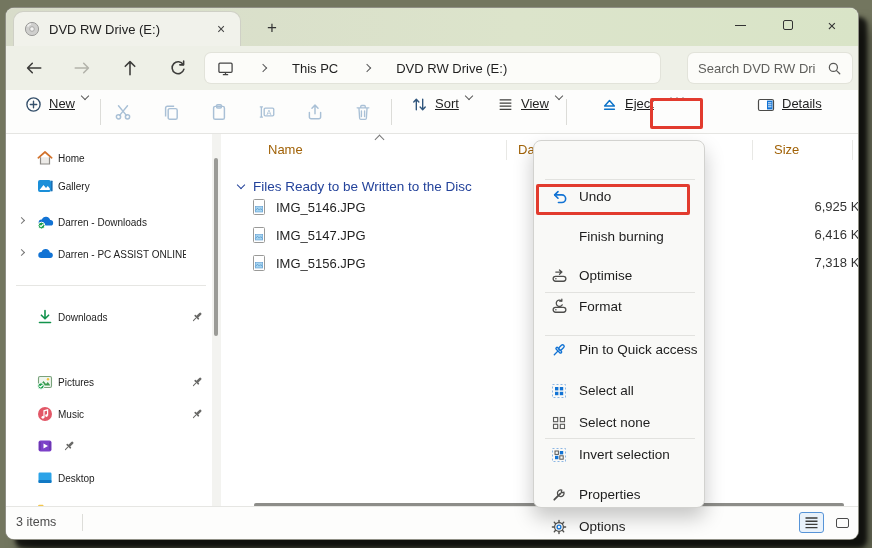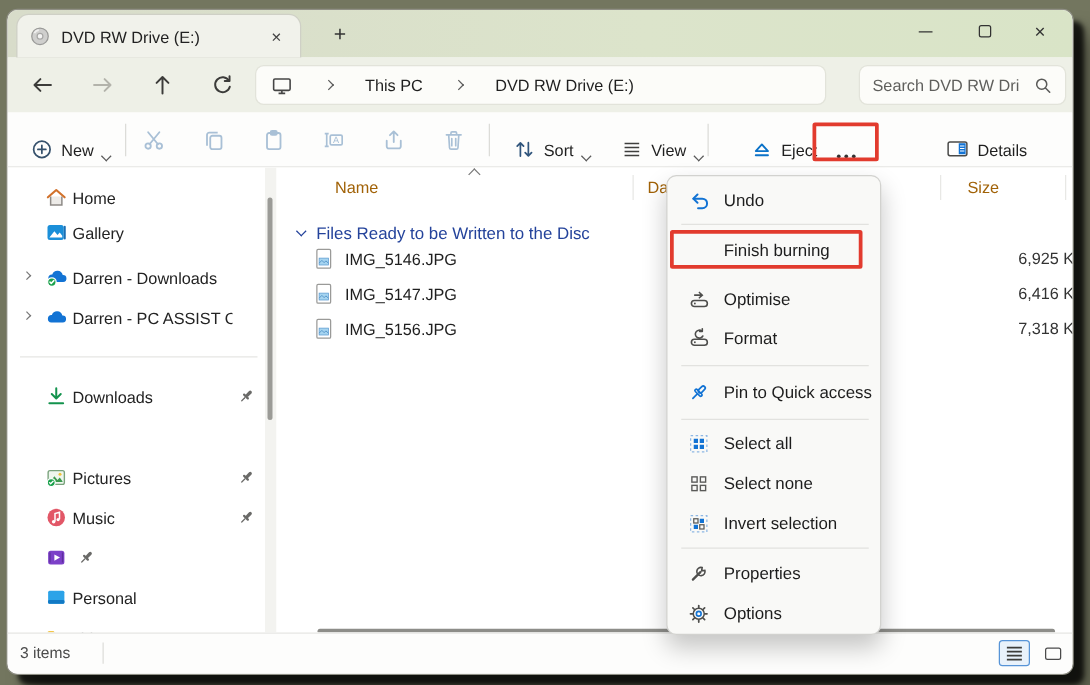--- a/index.html
+++ b/index.html
@@ -30,32 +30,32 @@
   .addrrow { position:absolute; left:0; top:38px; width:852px; height:44px; background:#eef0e7; }
   .navbtn { position:absolute; top:10px; width:24px; height:24px; display:flex; align-items:center; justify-content:center; }
   .field { position:absolute; top:7px; height:30px; background:#fcfcf9; border-radius:6px;
            box-shadow:0 0 0 1px #e2e3da; display:flex; align-items:center; }
   .crumbs { left:199px; width:455px; padding:0 12px; gap:26px; }
   .crumb-sep { width:6px; height:6px; border-right:1.3px solid #5a5a5a; border-bottom:1.3px solid #5a5a5a; transform:rotate(-45deg); }
   .search { left:682px; width:164px; padding:0 10px; justify-content:space-between; color:#5f5f5c; }
 
   
   .toolbar { position:absolute; left:0; top:82px; width:852px; height:44px; background:#fdfdfc; border-bottom:1px solid #e5e5e2; }
-  .tbtn { position:absolute; top:6px; height:32px; display:flex; align-items:flex-end; gap:7px; padding:0 9px; border-radius:5px; }
+  .tbtn { position:absolute; top:6px; height:32px; display:flex; align-items:flex-start; gap:7px; padding:0 9px; border-radius:5px;text-decoration:underline; }
   .tdiv { position:absolute; top:9px; width:1px; height:26px; background:#dcdcd8; }
   .tico { position:absolute; top:10px; width:24px; height:24px; display:flex; align-items:center; justify-content:center; }
   .cv { display:inline-block; width:6px; height:6px; border-right:1.3px solid #5a5a5a; border-bottom:1.3px solid #5a5a5a; transform:rotate(45deg); margin-top:-3px; }
 
   
   .sidebar { position:absolute; left:0; top:126px; width:222px; height:372px; background:#fff; overflow:hidden; }
   .side-item { position:absolute; left:4px; width:198px; height:28px; display:flex; align-items:center; border-radius:5px; }
   .side-chev { width:22px; display:flex; justify-content:center; }
   .side-chev .cv { transform:rotate(-45deg); width:5px; height:5px; border-color:#777; }
   .side-ico { width:26px; display:flex; justify-content:center; }
-  .side-lbl { flex:1; white-space:nowrap; overflow:hidden; font-size:13px; color:#232323; }
+  .side-lbl { flex:1; white-space:nowrap; overflow:hidden; font-size:10px; color:#232323; }
   .side-pin { width:22px; display:flex; justify-content:center; }
   .side-div { position:absolute; left:10px; top:151px; width:190px; height:1px; background:#e6e6e3; }
   .side-sb { position:absolute; left:206px; top:0; width:9px; height:372px; background:#f3f3f0; }
   .side-sb-thumb { position:absolute; left:2px; top:24px; width:4px; height:178px; background:#9b9b97; border-radius:2px; }
 
   .content { position:absolute; left:222px; top:126px; width:630px; height:372px; background:#fff; overflow:hidden; }
   .colhead { position:absolute; top:8px; font-size:13px; color:#a16207; }
   .colsep { position:absolute; top:6px; width:1px; height:20px; background:#e8e8e5; }
   .sortcaret { position:absolute; left:148px; top:2px; width:7px; height:7px; border-right:1.3px solid #777; border-bottom:1.3px solid #777; transform:rotate(-135deg); }
   .grouprow { position:absolute; left:10px; top:40px; height:24px; display:flex; align-items:center; gap:9px; color:#24439b; font-size:13.5px; }
@@ -73,21 +73,21 @@
   .status-count { position:absolute; left:10px; top:8px; font-size:12.5px; color:#4c4c4c; }
   .status-div { position:absolute; left:76px; top:7px; width:1px; height:17px; background:#ddddd9; }
   .vt { position:absolute; top:5px; width:25px; height:21px; display:flex; align-items:center; justify-content:center; border-radius:3px; }
   .vt-details { left:793px; border:1.5px solid #5794d7; background:#e9f2fb; }
   .vt-thumbs { left:824px; }
   .vt-thumb-glyph { width:13px; height:10px; border:1.4px solid #4b4b4b; border-radius:2px; }
 
   
   .menu { position:absolute; left:527px; top:132px; width:172px; height:368px; background:#f9f9f7;
           border:1px solid #d2d2cf; border-radius:8px; box-shadow:0 10px 20px rgba(0,0,0,.22); z-index:40; }
-  .mi { position:absolute; left:5px; width:162px; height:31px; display:flex; align-items:center; border-radius:4px; font-size:13.5px; color:#1d1d1d; }
+  .mi { position:absolute; left:5px; width:162px; height:31px; display:flex; align-items:center; border-radius:4px; font-size:13.5px; color:#1d1d1d;margin-top:36px; }
   .mi .mico { width:24px; margin-left:8px; display:flex; justify-content:center; }
   .mi .mlbl { margin-left:8px; white-space:nowrap; }
   .msep { position:absolute; left:11px; width:150px; height:1px; background:#e2e2df; }
 
   
   .redbox { position:absolute; border:3px solid #e23b2e; border-radius:2px; z-index:60; }
   .rb-more { left:644px; top:90px; width:53px; height:31px; }
   .rb-finish { left:530px; top:176px; width:154px; height:31px; }
 
   svg { display:block; }
@@ -402,21 +402,21 @@
       </span>
     </div>
     <div class="side-item" style="top:330px">
       <span class="side-chev"></span>
       <span class="side-ico">
         <svg width="18" height="18" viewBox="0 0 18 18">
             <rect x="2.5" y="3.5" width="13" height="10.5" rx="1.2" fill="#2ba3e8"></rect>
             <rect x="2.5" y="11" width="13" height="3" rx="1" fill="#1279c4"></rect>
           </svg>
       </span>
-      <span class="side-lbl">Personal</span>
+      <span class="side-lbl">Desktop</span>
       <span class="side-pin"></span>
     </div>
     <div class="side-item" style="top:362px">
       <span class="side-chev"></span>
       <span class="side-ico">
         <svg width="18" height="18" viewBox="0 0 18 18">
             <path d="M2 5.2 a1.4 1.4 0 0 1 1.4-1.4 h3.4 l1.6 1.8 h6.2 A1.4 1.4 0 0 1 16 7 v6 a1.4 1.4 0 0 1-1.4 1.4 H3.4 A1.4 1.4 0 0 1 2 13 Z" fill="#f3c64b"></path>
             <path d="M2 7 h14" stroke="#e5ad33" stroke-width="1"></path>
           </svg>
       </span>

